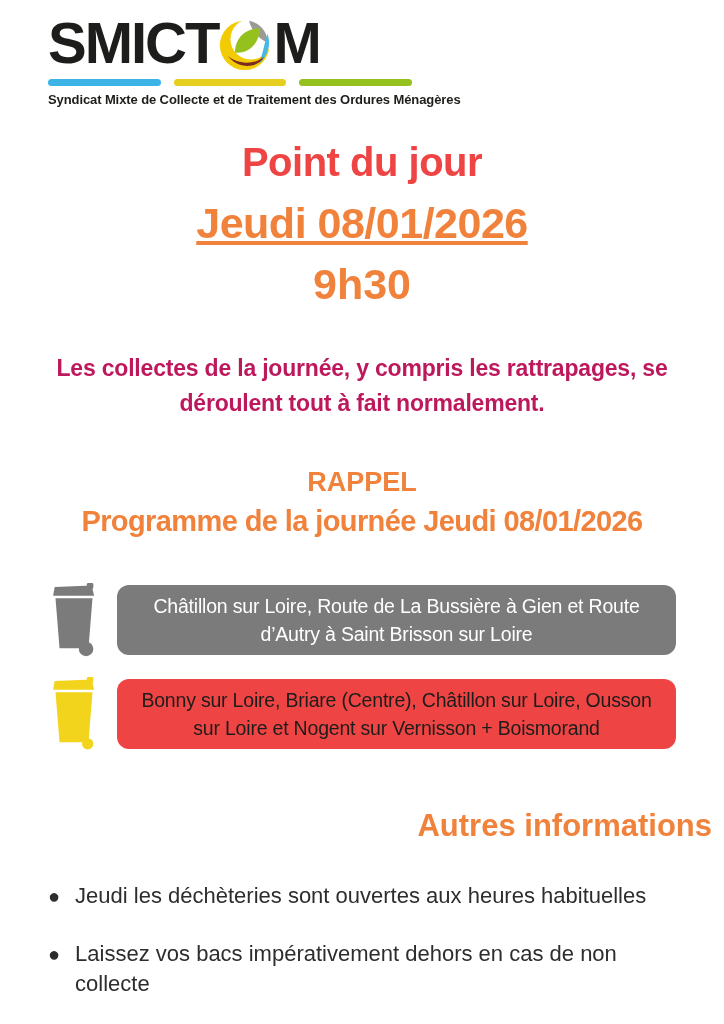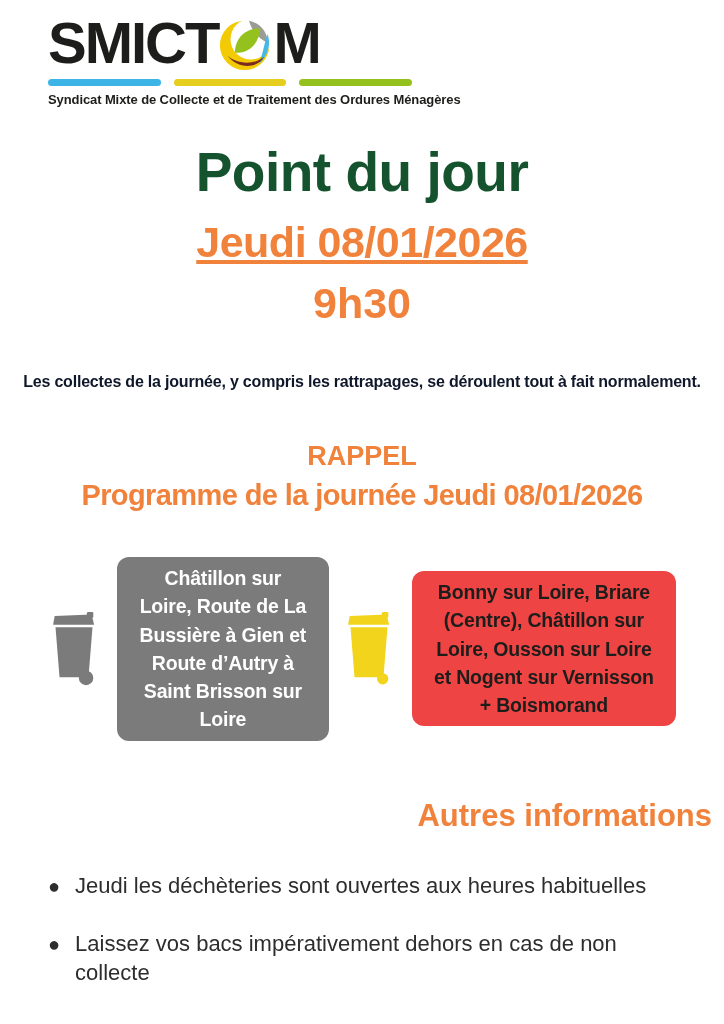--- a/index.html
+++ b/index.html
@@ -17,34 +17,34 @@
   }
   .o-icon { width:53px; height:53px; margin:2px 1px 0 1px; flex:0 0 53px; }
   .logo-bars { display:flex; gap:13px; margin-top:7px; width:364px; }
   .logo-bars span { flex:1; height:7px; border-radius:4px; display:block; }
   .tagline {
     margin-top:6px; font-size:13px; font-weight:700; color:#1d1d1b;
     white-space:nowrap; letter-spacing:-0.1px;
   }
   
   .title-block { text-align:center; margin-top:33px; font-weight:800; }
-  .page-title { font-size:55px; color:#14532d; letter-spacing:-0.5px; }
+  .page-title { font-size:40px; color:#ef4444; letter-spacing:-0.5px; }
   .date-line { font-size:43px; margin-top:14px; letter-spacing:-0.5px;text-decoration:underline; }
   .time-line { font-size:43px; margin-top:12px; }
   .orange { color:#F0823C; }
   
   .status {
-    margin:42px auto 0; width:694px; text-align:center; font-size:16px;
-    font-weight:700; color:#0f172a; line-height:1.5; letter-spacing:-0.2px;
+    margin:42px auto 0; width:694px; text-align:center; font-size:23px;
+    font-weight:700; color:#be185d; line-height:1.5; letter-spacing:-0.2px;
   }
   
   .rappel { margin-top:47px; text-align:center; font-weight:800; font-size:27px; }
   .programme { margin-top:7px; text-align:center; font-weight:800; font-size:29px; letter-spacing:-0.6px; }
   
-  .rows { margin:45px 36px 0 34px; display:flex; flex-direction:row; gap:12px;font-weight:bold; }
+  .rows { margin:45px 36px 0 34px; display:flex; flex-direction:column; gap:20px; }
   .row { display:flex; align-items:center; gap:15px; }
   .bin { width:56px; flex:0 0 56px; height:74px; }
   .bar {
     flex:1; border-radius:12px; min-height:59px; display:flex; align-items:center;
     justify-content:center; text-align:center; padding:7px 22px;
     font-size:19.5px; line-height:1.45; letter-spacing:-0.2px;
   }
   
   .other-title { margin-top:57px; text-align:right; font-weight:800; font-size:31px; }
   .bullets { margin:37px 40px 0 36px; }

